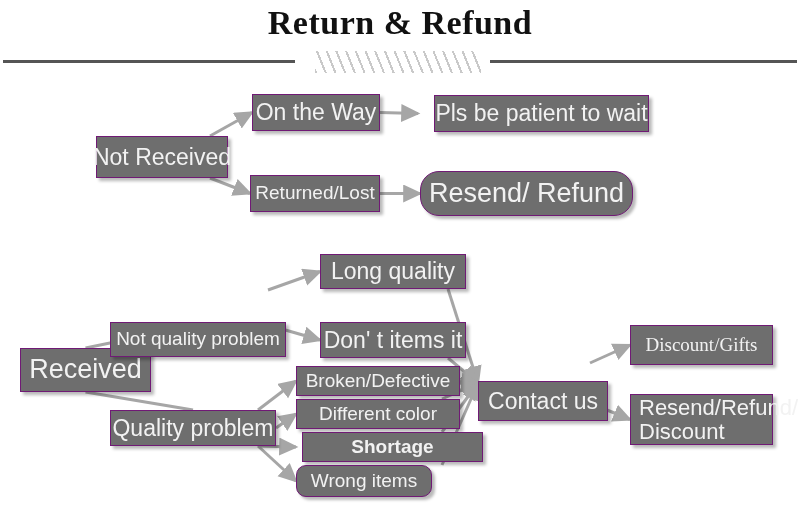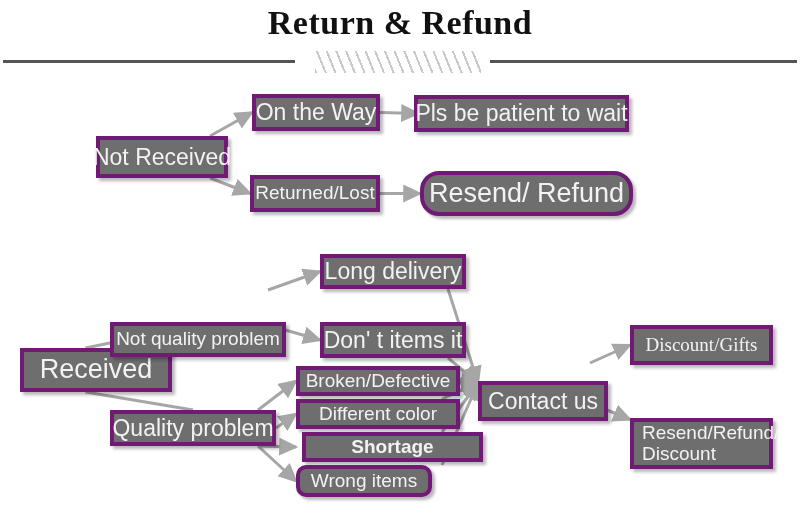--- a/index.html
+++ b/index.html
@@ -66,38 +66,38 @@
   #edges {
     position: absolute;
     left: 0; top: 0;
     width: 800px; height: 514px;
   }
   .node {
     position: absolute;
     box-sizing: border-box;
     background: #6e6e6e;
     color: #f2f2f2;
-    border: 4px solid #701a75;
+    border: 1px solid #701a75;
     box-shadow: 3px 3px 3px rgba(0,0,0,0.28);
     display: flex;
     align-items: center;
     justify-content: center;
     text-align: center;
     line-height: 1.08;
     font-size: 19px;
     white-space: pre;
   }
   .node.left-align {
     justify-content: flex-start;
     text-align: left;
     padding-left: 8px;
   }
   .node.big   { font-size: 27px; }
   .node.med   { font-size: 23px; }
-  .node.small { font-size: 19px; margin-top: 24px; }
+  .node.small { font-size: 22px; }
 </style>
 </head>
 <body>
 
 <div id="page">
 
   <div id="header">
     <div id="page-title">Return &amp; Refund</div>
     <div class="rule" id="rule-left"></div>
     <div id="hatch"></div>
@@ -131,26 +131,26 @@
           <line x1="442" y1="432" x2="478" y2="383" stroke="#a6a6a6" stroke-width="3" marker-end="url(#ahead)"></line>
           <line x1="442" y1="465" x2="478" y2="383" stroke="#a6a6a6" stroke-width="3" marker-end="url(#ahead)"></line>
           <line x1="590" y1="363" x2="630" y2="345" stroke="#a6a6a6" stroke-width="3" marker-end="url(#ahead)"></line>
           <line x1="590" y1="403" x2="630" y2="419.5" stroke="#a6a6a6" stroke-width="3" marker-end="url(#ahead)"></line>
         </g>
     </svg>
     <div id="node-layer">
         <div class="node med" style="left: 96px; top: 136px; width: 132px; height: 42px;">Not Received</div>
         <div class="node med" style="left: 252px; top: 94px; width: 128px; height: 37px;">On the Way</div>
         <div class="node" style="left: 250px; top: 175px; width: 130px; height: 37px;">Returned/Lost</div>
-        <div class="node med" style="left: 414px; top: 95px; width: 215px; height: 37px; text-align: right;">Pls be patient to wait</div>
+        <div class="node med" style="left: 434px; top: 95px; width: 215px; height: 37px; text-align: right;">Pls be patient to wait</div>
         <div class="node big" style="left: 420px; top: 171px; width: 213px; height: 45px; border-radius: 19px;">Resend/ Refund</div>
-        <div class="node big" style="left: 20px; top: 348px; width: 152px; height: 44px;">Received</div>
+        <div class="node big" style="left: 20px; top: 348px; width: 131px; height: 44px;">Received</div>
         <div class="node" style="left: 110px; top: 290px; width: 176px; height: 35px; margin-top: 32px;">Not quality problem</div>
         <div class="node med" style="left: 110px; top: 410px; width: 166px; height: 36px;">Quality problem</div>
-        <div class="node med" style="left: 320px; top: 254px; width: 146px; height: 35px;">Long delivery</div>
+        <div class="node med" style="left: 320px; top: 254px; width: 146px; height: 35px;">Long quality</div>
         <div class="node med" style="left: 320px; top: 322px; width: 146px; height: 36px;">Don' t items it</div>
         <div class="node" style="left: 296px; top: 366px; width: 164px; height: 30px;">Broken/Defective</div>
         <div class="node" style="left: 296px; top: 399px; width: 164px; height: 30px;">Different color</div>
         <div class="node" style="left: 302px; top: 432px; width: 181px; height: 30px; font-weight: bold;">Shortage</div>
         <div class="node" style="left: 296px; top: 465px; width: 136px; height: 32px; border-radius: 10px;">Wrong items</div>
         <div class="node med" style="left: 478px; top: 381px; width: 130px; height: 40px;">Contact us</div>
         <div class="node" style="left: 630px; top: 325px; width: 143px; height: 40px; font-family: Liberation Serif, serif;">Discount/Gifts</div>
         <div class="node small left-align" style="left: 630px; top: 394px; width: 143px; height: 51px;">Resend/Refund/
 Discount</div>
       </div>

